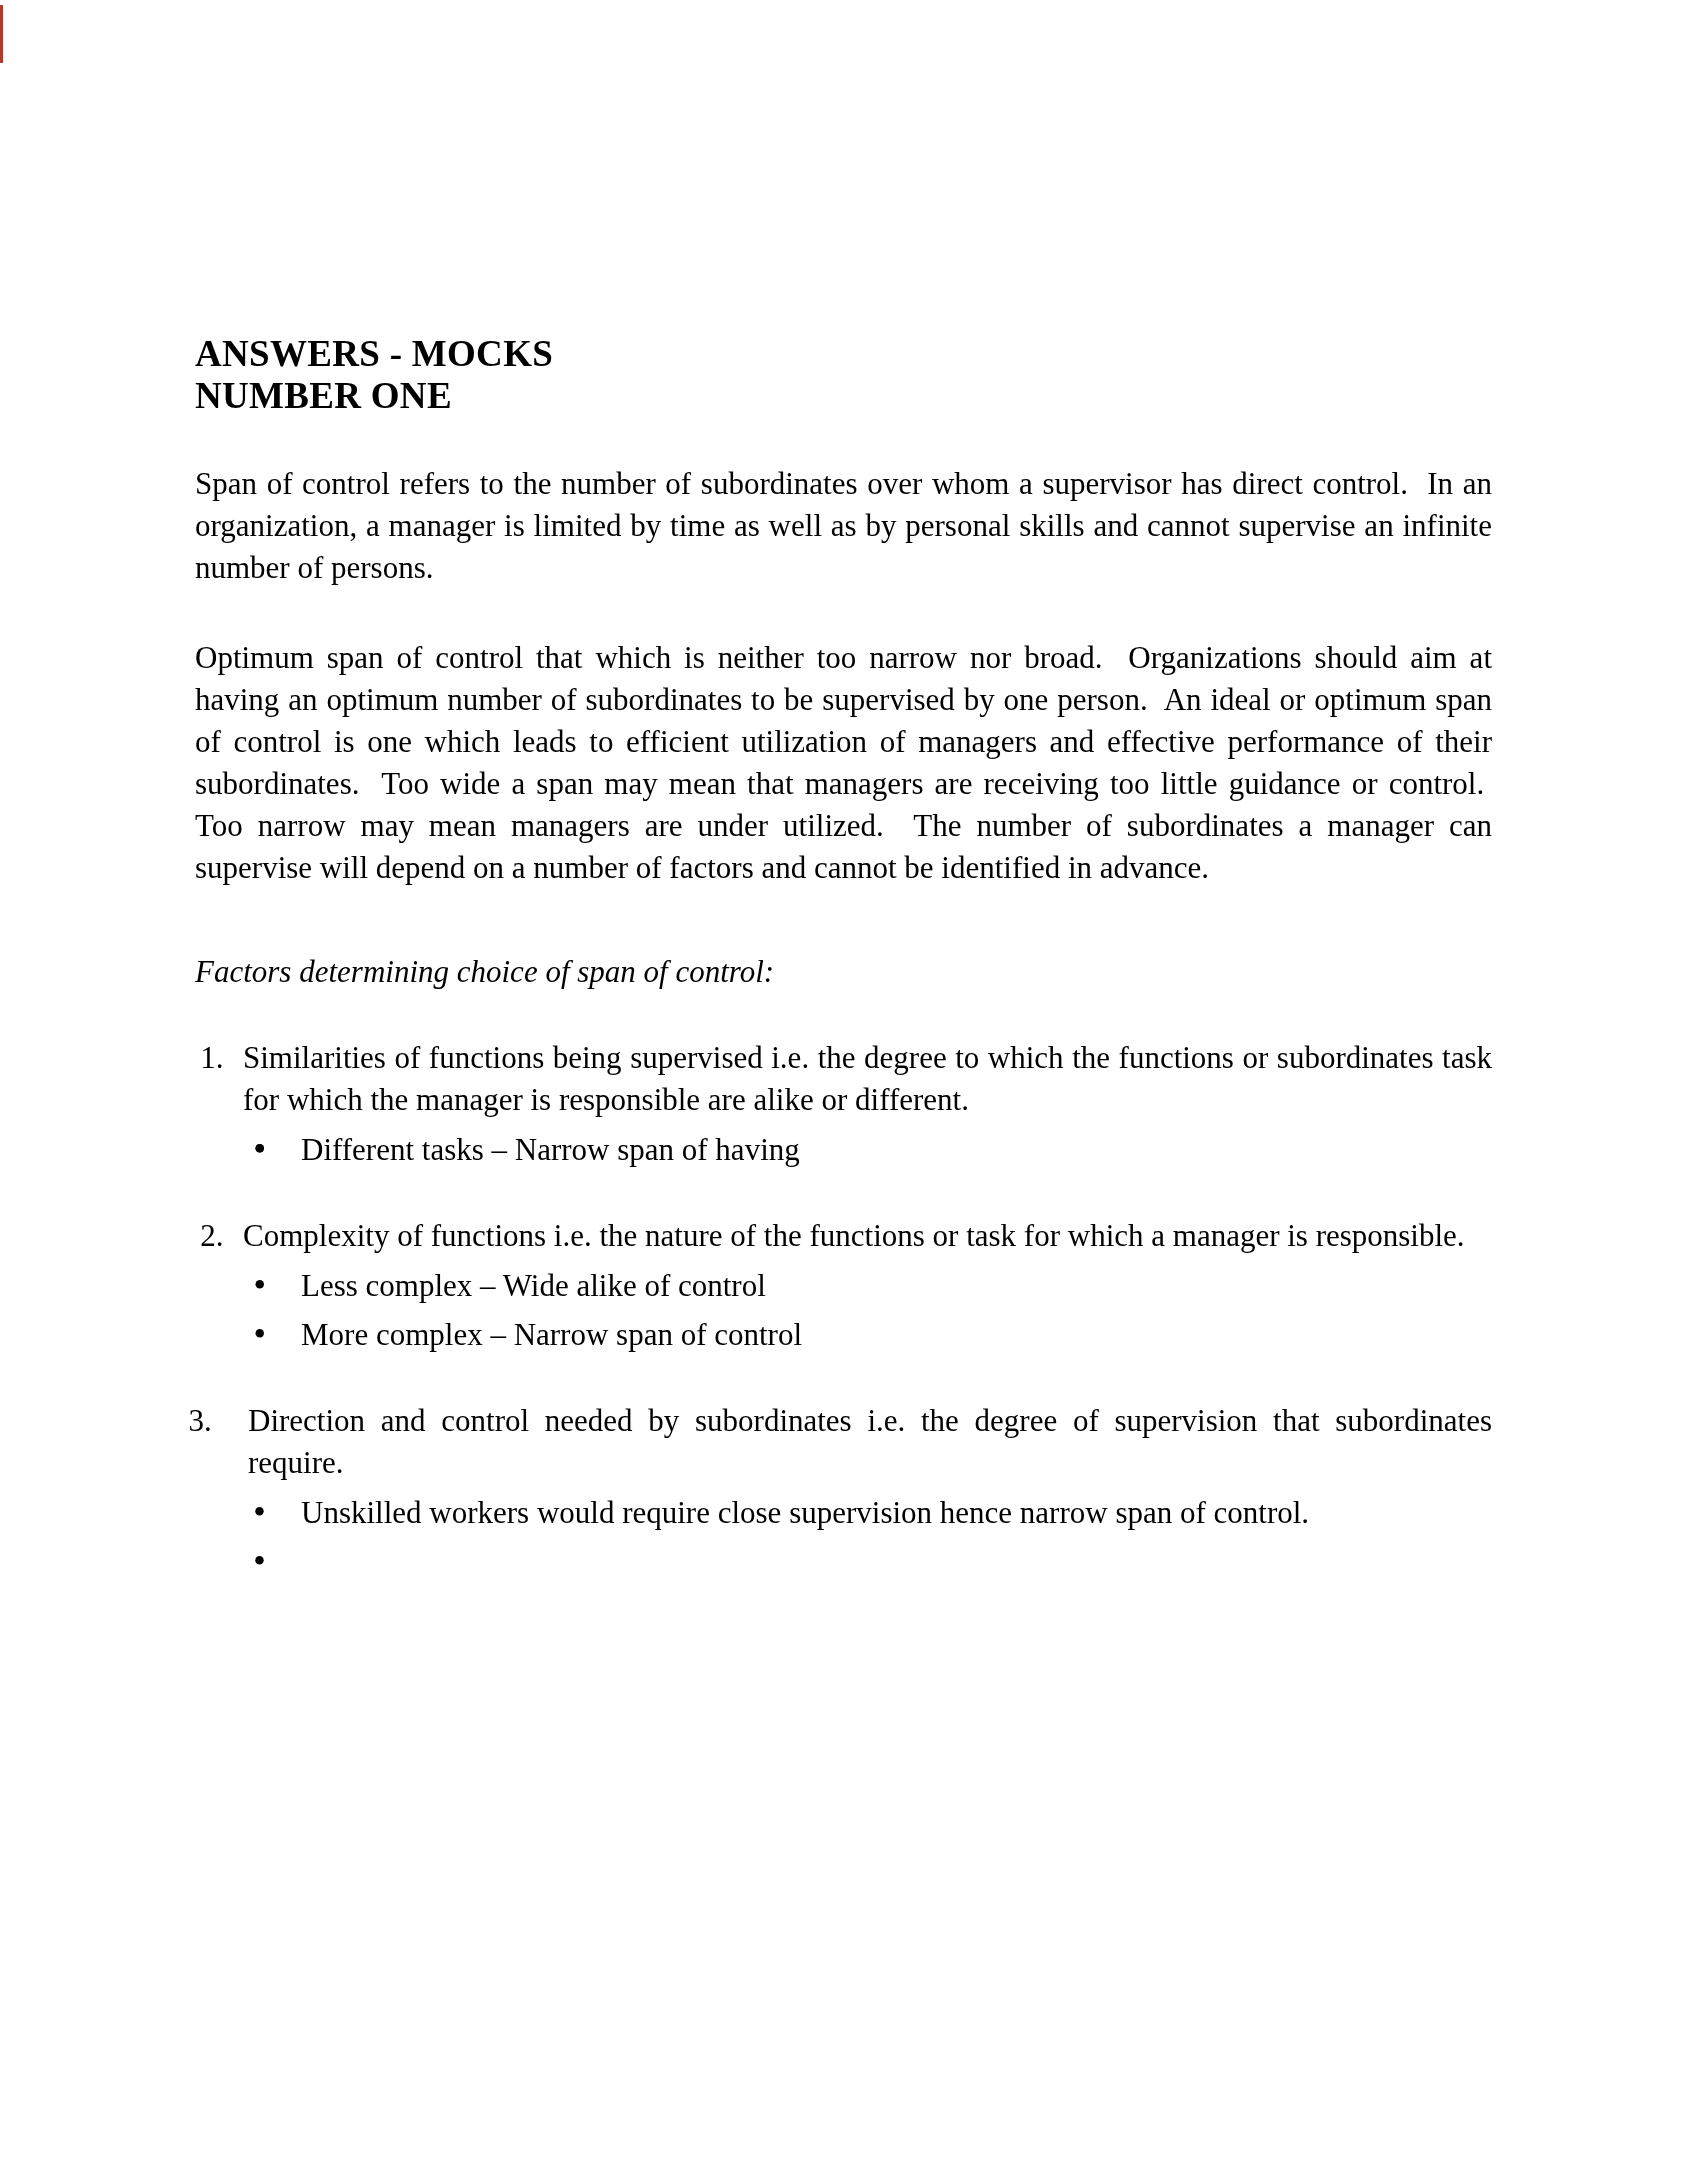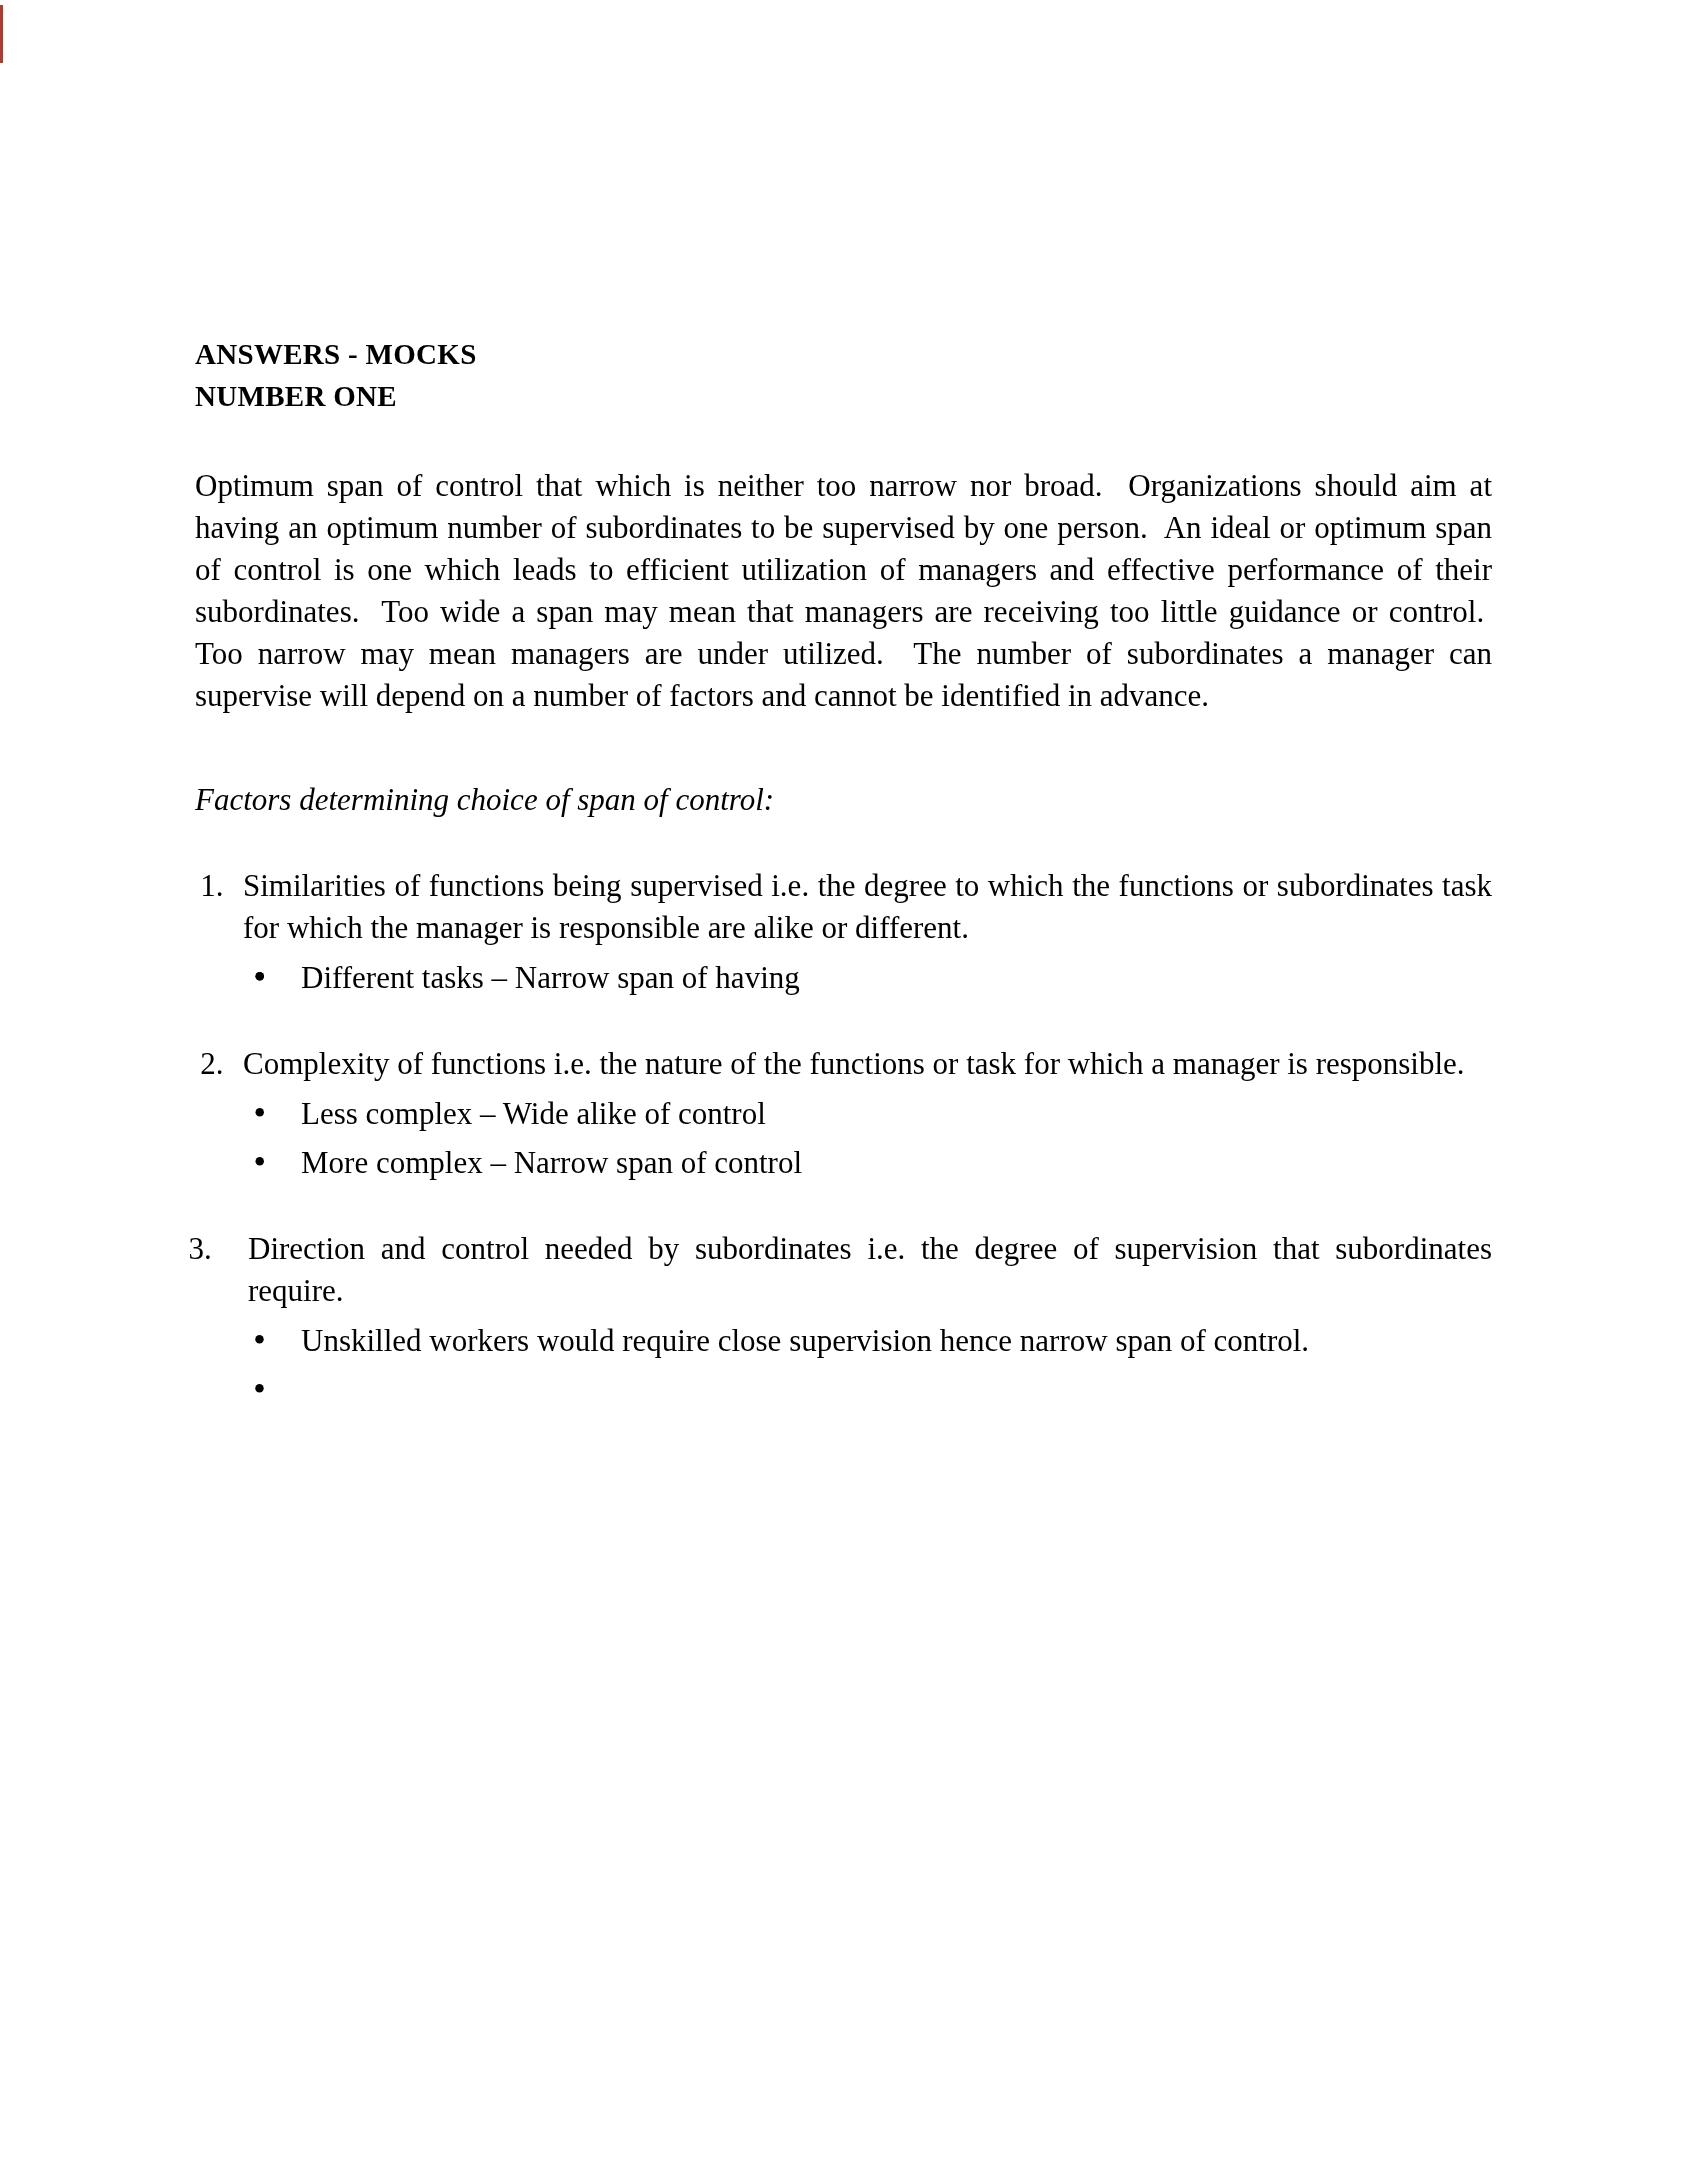--- a/index.html
+++ b/index.html
@@ -23,21 +23,21 @@
   .content {
     position: absolute;
     left: 195px;
     top: 0;
     width: 1297px;
     font-size: 31px;
     line-height: 42px;
   }
   .h {
     font-weight: bold;
-    font-size: 29px;
+    font-size: 37px;
     line-height: 42px;
     margin: 0;
     letter-spacing: 0.3px;
   }
   .h-title { padding-top: 333px; }
   .h-section { }
   .para {
     margin: 0;
     text-align: justify;
   }
@@ -77,20 +77,21 @@
 <body>
 
 <div class="page">
   <div class="edge-mark"></div>
   <div class="content">
 
     <div class="h h-title">ANSWERS - MOCKS</div>
 
     <div class="h h-section">NUMBER ONE</div>
 
+    <p class="para p1">Span of control refers to the number of subordinates over whom a supervisor has direct control.&nbsp; In an organization, a manager is limited by time as well as by personal skills and cannot supervise an infinite number of persons.</p>
 
     <p class="para p2">Optimum span of control that which is neither too narrow nor broad.&nbsp; Organizations should aim at having an optimum number of subordinates to be supervised by one person.&nbsp; An ideal or optimum span of control is one which leads to efficient utilization of managers and effective performance of their subordinates.&nbsp; Too wide a span may mean that managers are receiving too little guidance or control.&nbsp; Too narrow may mean managers are under utilized.&nbsp; The number of subordinates a manager can supervise will depend on a number of factors and cannot be identified in advance.</p>
 
     <p class="para p3">Factors determining choice of span of control:</p>
 
     <div class="list-item li-1">
       <span class="num">1.</span><span class="item-text">Similarities of functions being supervised i.e. the degree to which the functions or subordinates task for which the manager is responsible are alike or different.</span>
       <div class="bullets">
         <div class="bullet">
           <span class="dot">•</span>

